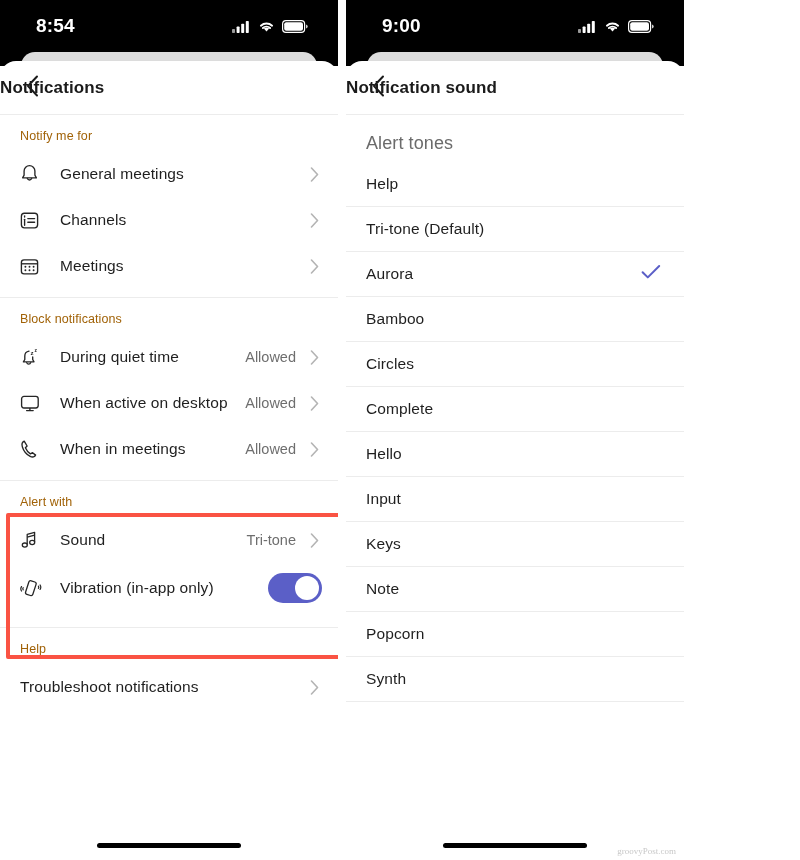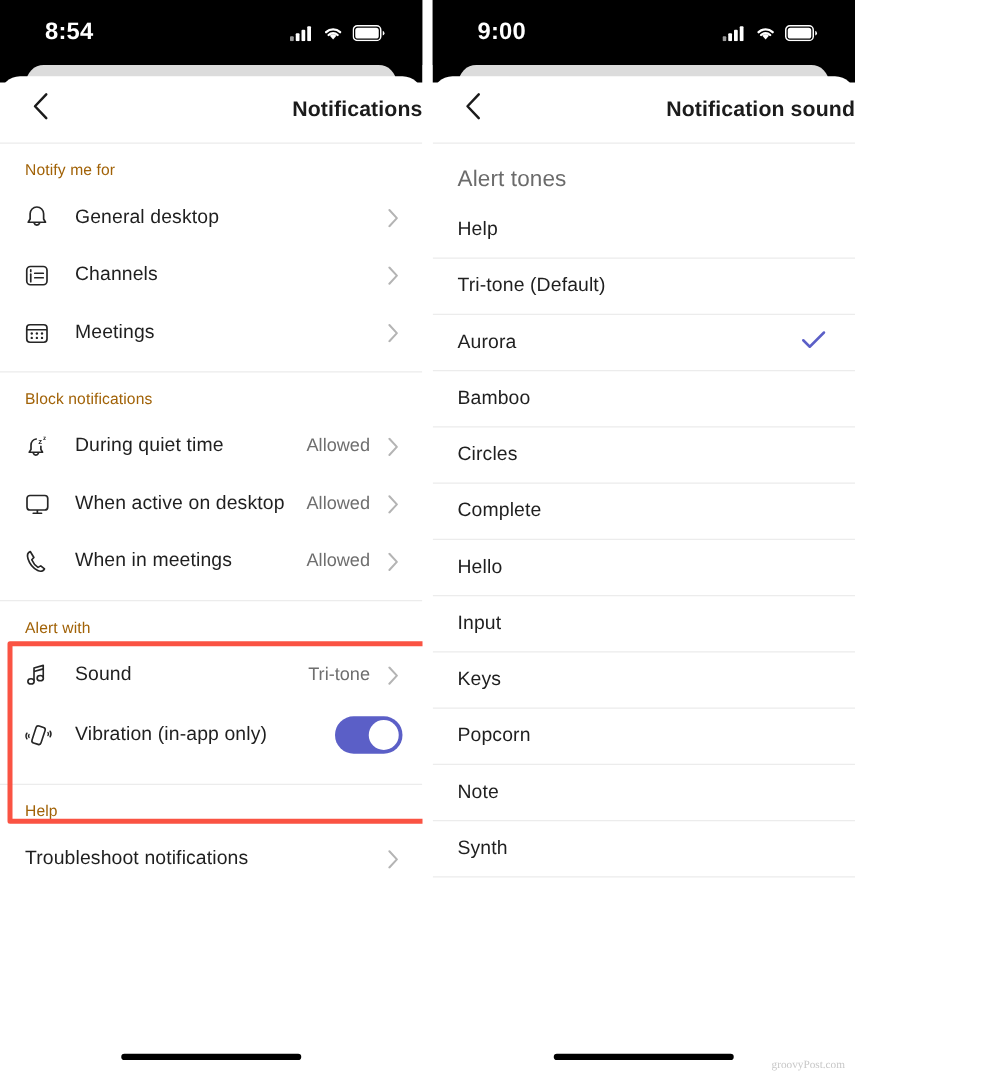--- a/index.html
+++ b/index.html
@@ -79,21 +79,21 @@
   }
   .nav-back {
     position: absolute;
     left: 12px;
     width: 40px; height: 40px;
     display: flex; align-items: center; justify-content: center;
     cursor: pointer;
   }
   .nav-title {
     width: 100%;
-    text-align: right;
+    text-align: left;
     font-size: 17px;
     font-weight: 700;
     color: #1b1b1b;
     letter-spacing: 0.1px;
   }
 
   
   .section-head {
     font-size: 12.5px;
     color: #a16207;
@@ -274,21 +274,21 @@
 
         <div class="section-head">Notify me for</div>
 
         <div class="row">
           <div class="icon">
             <svg width="19" height="20" viewBox="0 0 19 20">
               <path d="M9.5 1.6 a5.4 5.4 0 0 1 5.4 5.4 v4.2 l1.5 2.6 H2.6 l1.5-2.6 V7 A5.4 5.4 0 0 1 9.5 1.6Z" stroke="#262626" stroke-width="1.35" fill="none" stroke-linejoin="round"></path>
               <path d="M7.3 14.4 a2.3 2.3 0 0 0 4.4 0" stroke="#262626" stroke-width="1.35" fill="none" stroke-linecap="round"></path>
             </svg>
           </div>
-          <div class="label">General desktop</div>
+          <div class="label">General meetings</div>
           <div class="chev">
             <svg width="9" height="15" viewBox="0 0 9 15">
                 <path d="M1.5 1 L7.5 7.5 L1.5 14" stroke="#b4b4b4" stroke-width="1.6" fill="none" stroke-linecap="round" stroke-linejoin="round"></path>
               </svg>
           </div>
         </div>
 
         <div class="row">
           <div class="icon">
             <svg width="19" height="19" viewBox="0 0 19 19">
@@ -536,26 +536,26 @@
           <div class="tone-label">Input</div>
           <div class="check"></div>
         </div>
 
         <div class="tone-row">
           <div class="tone-label">Keys</div>
           <div class="check"></div>
         </div>
 
         <div class="tone-row">
+          <div class="tone-label">Note</div>
+          <div class="check"></div>
+        </div>
+
+        <div class="tone-row">
           <div class="tone-label">Popcorn</div>
-          <div class="check"></div>
-        </div>
-
-        <div class="tone-row">
-          <div class="tone-label">Note</div>
           <div class="check"></div>
         </div>
 
         <div class="tone-row">
           <div class="tone-label">Synth</div>
           <div class="check"></div>
         </div>
 
       </div>
     </div>

